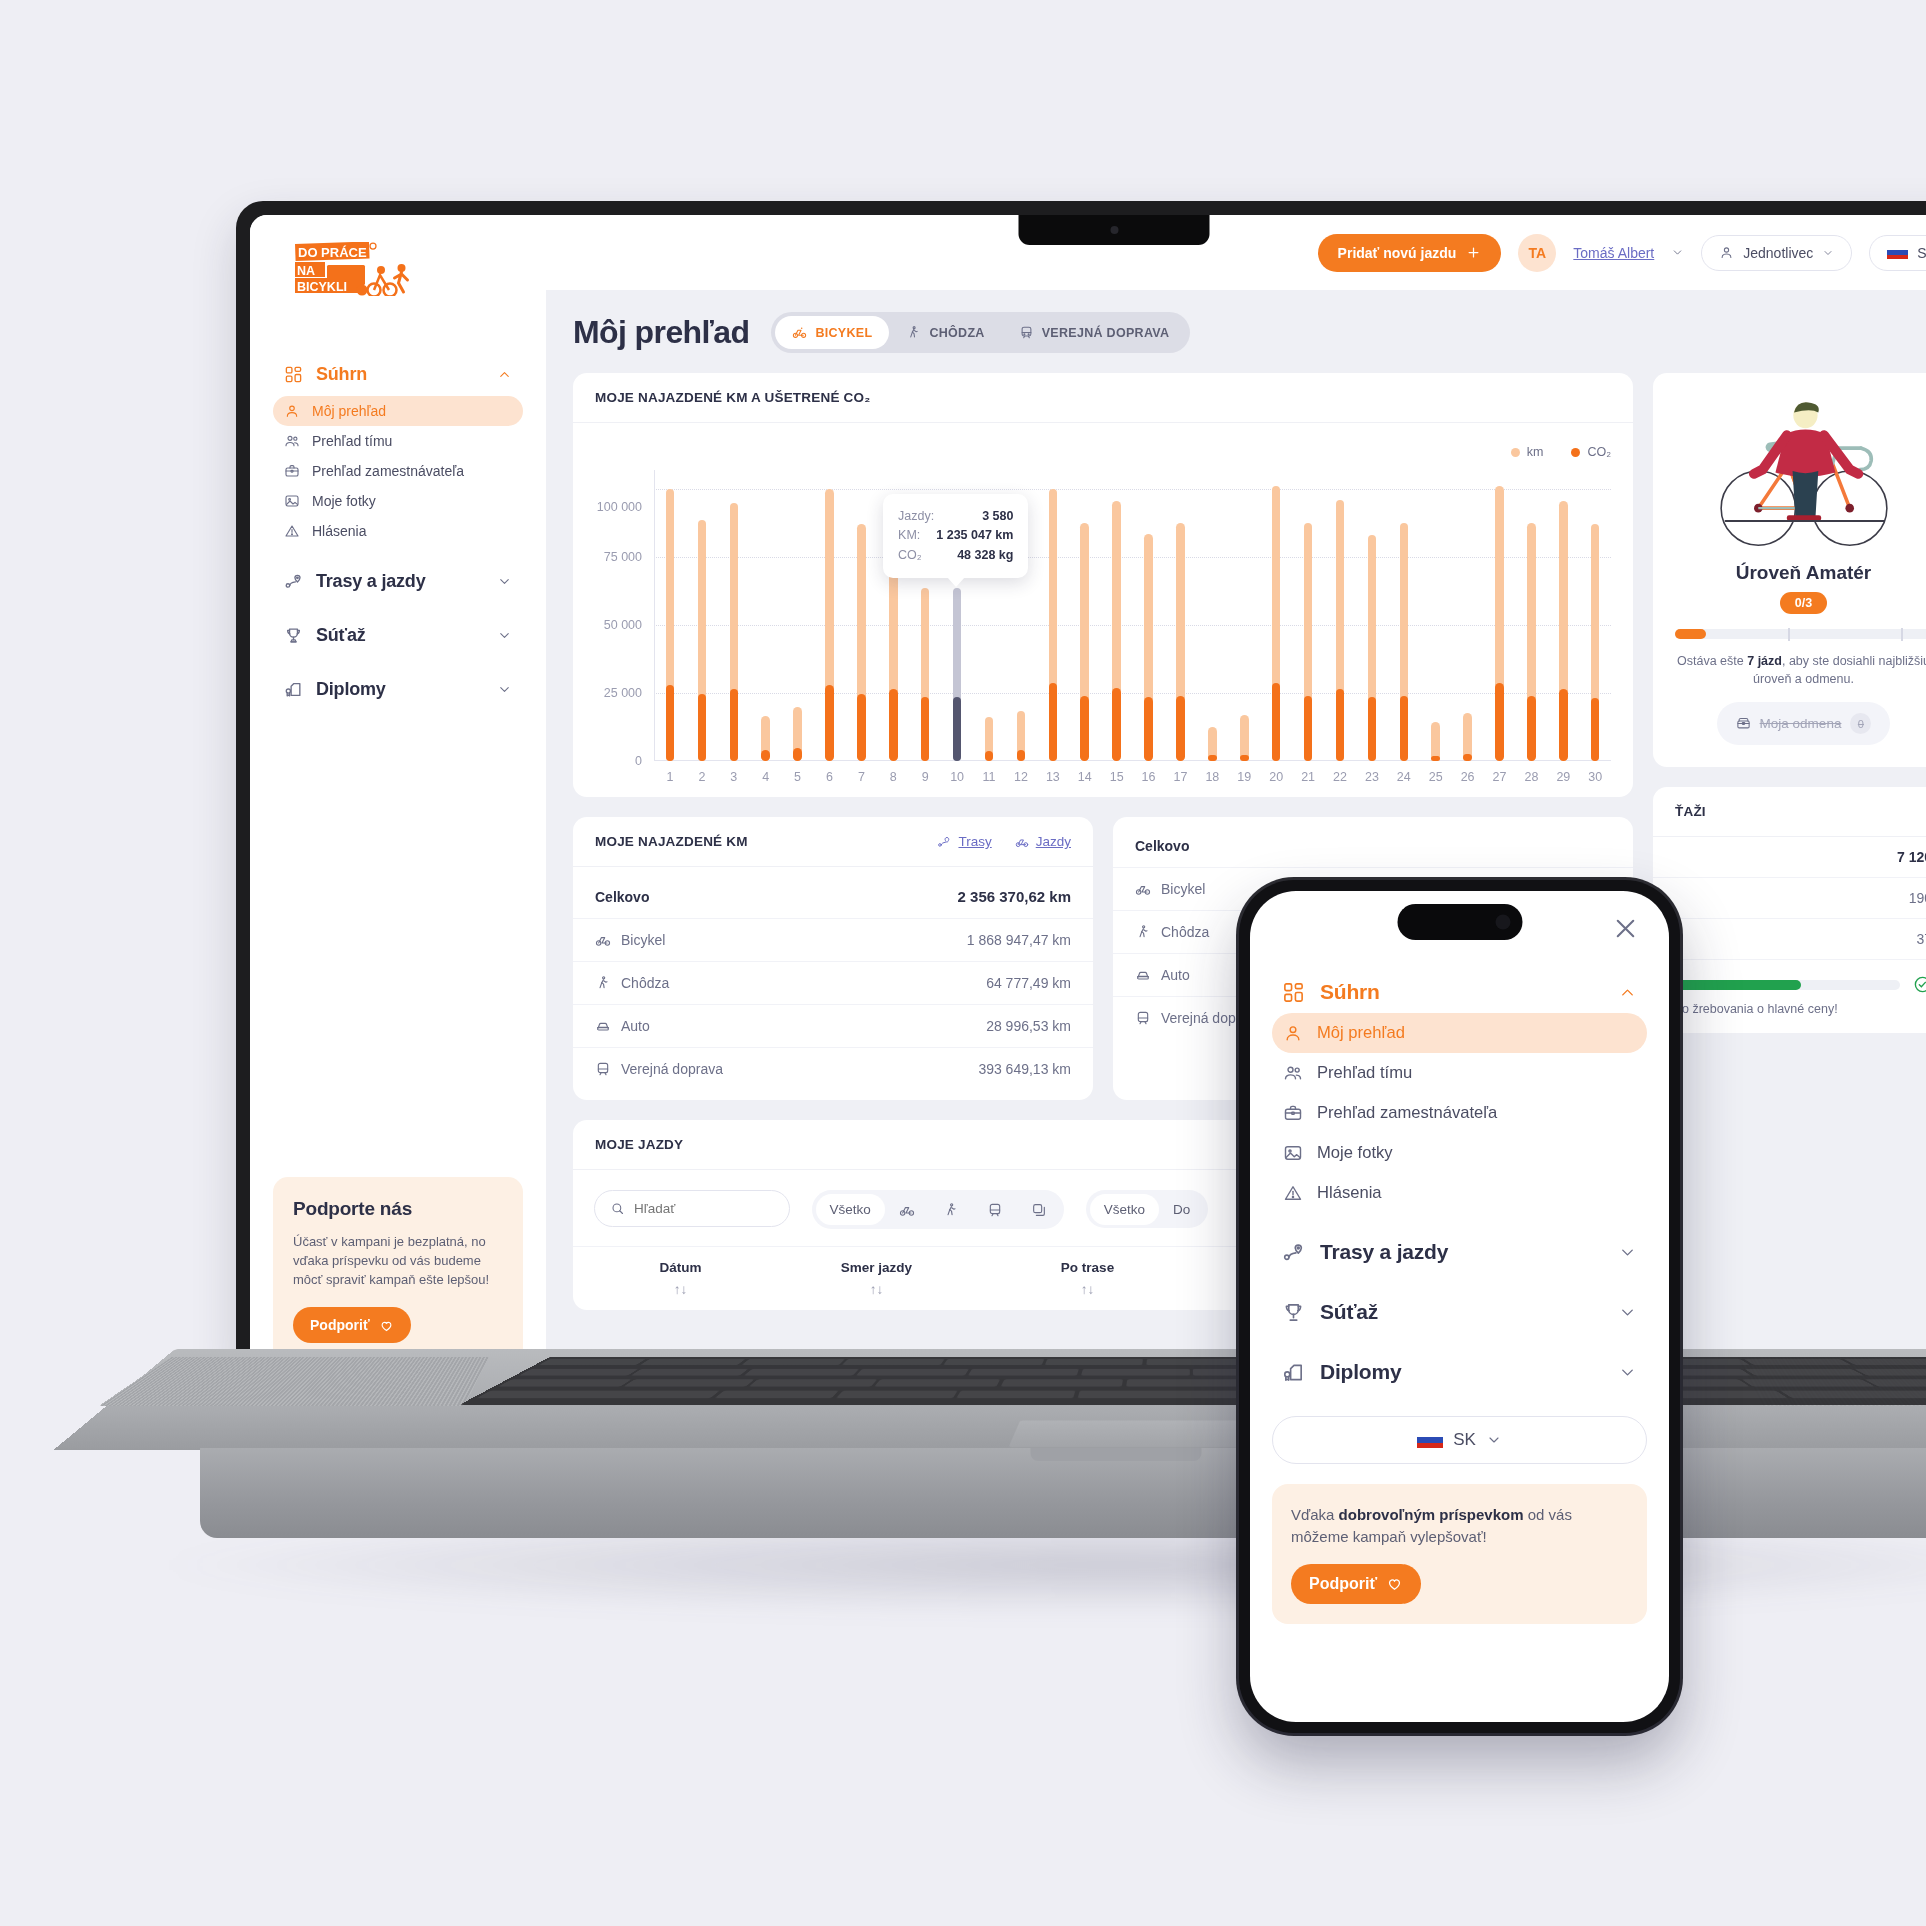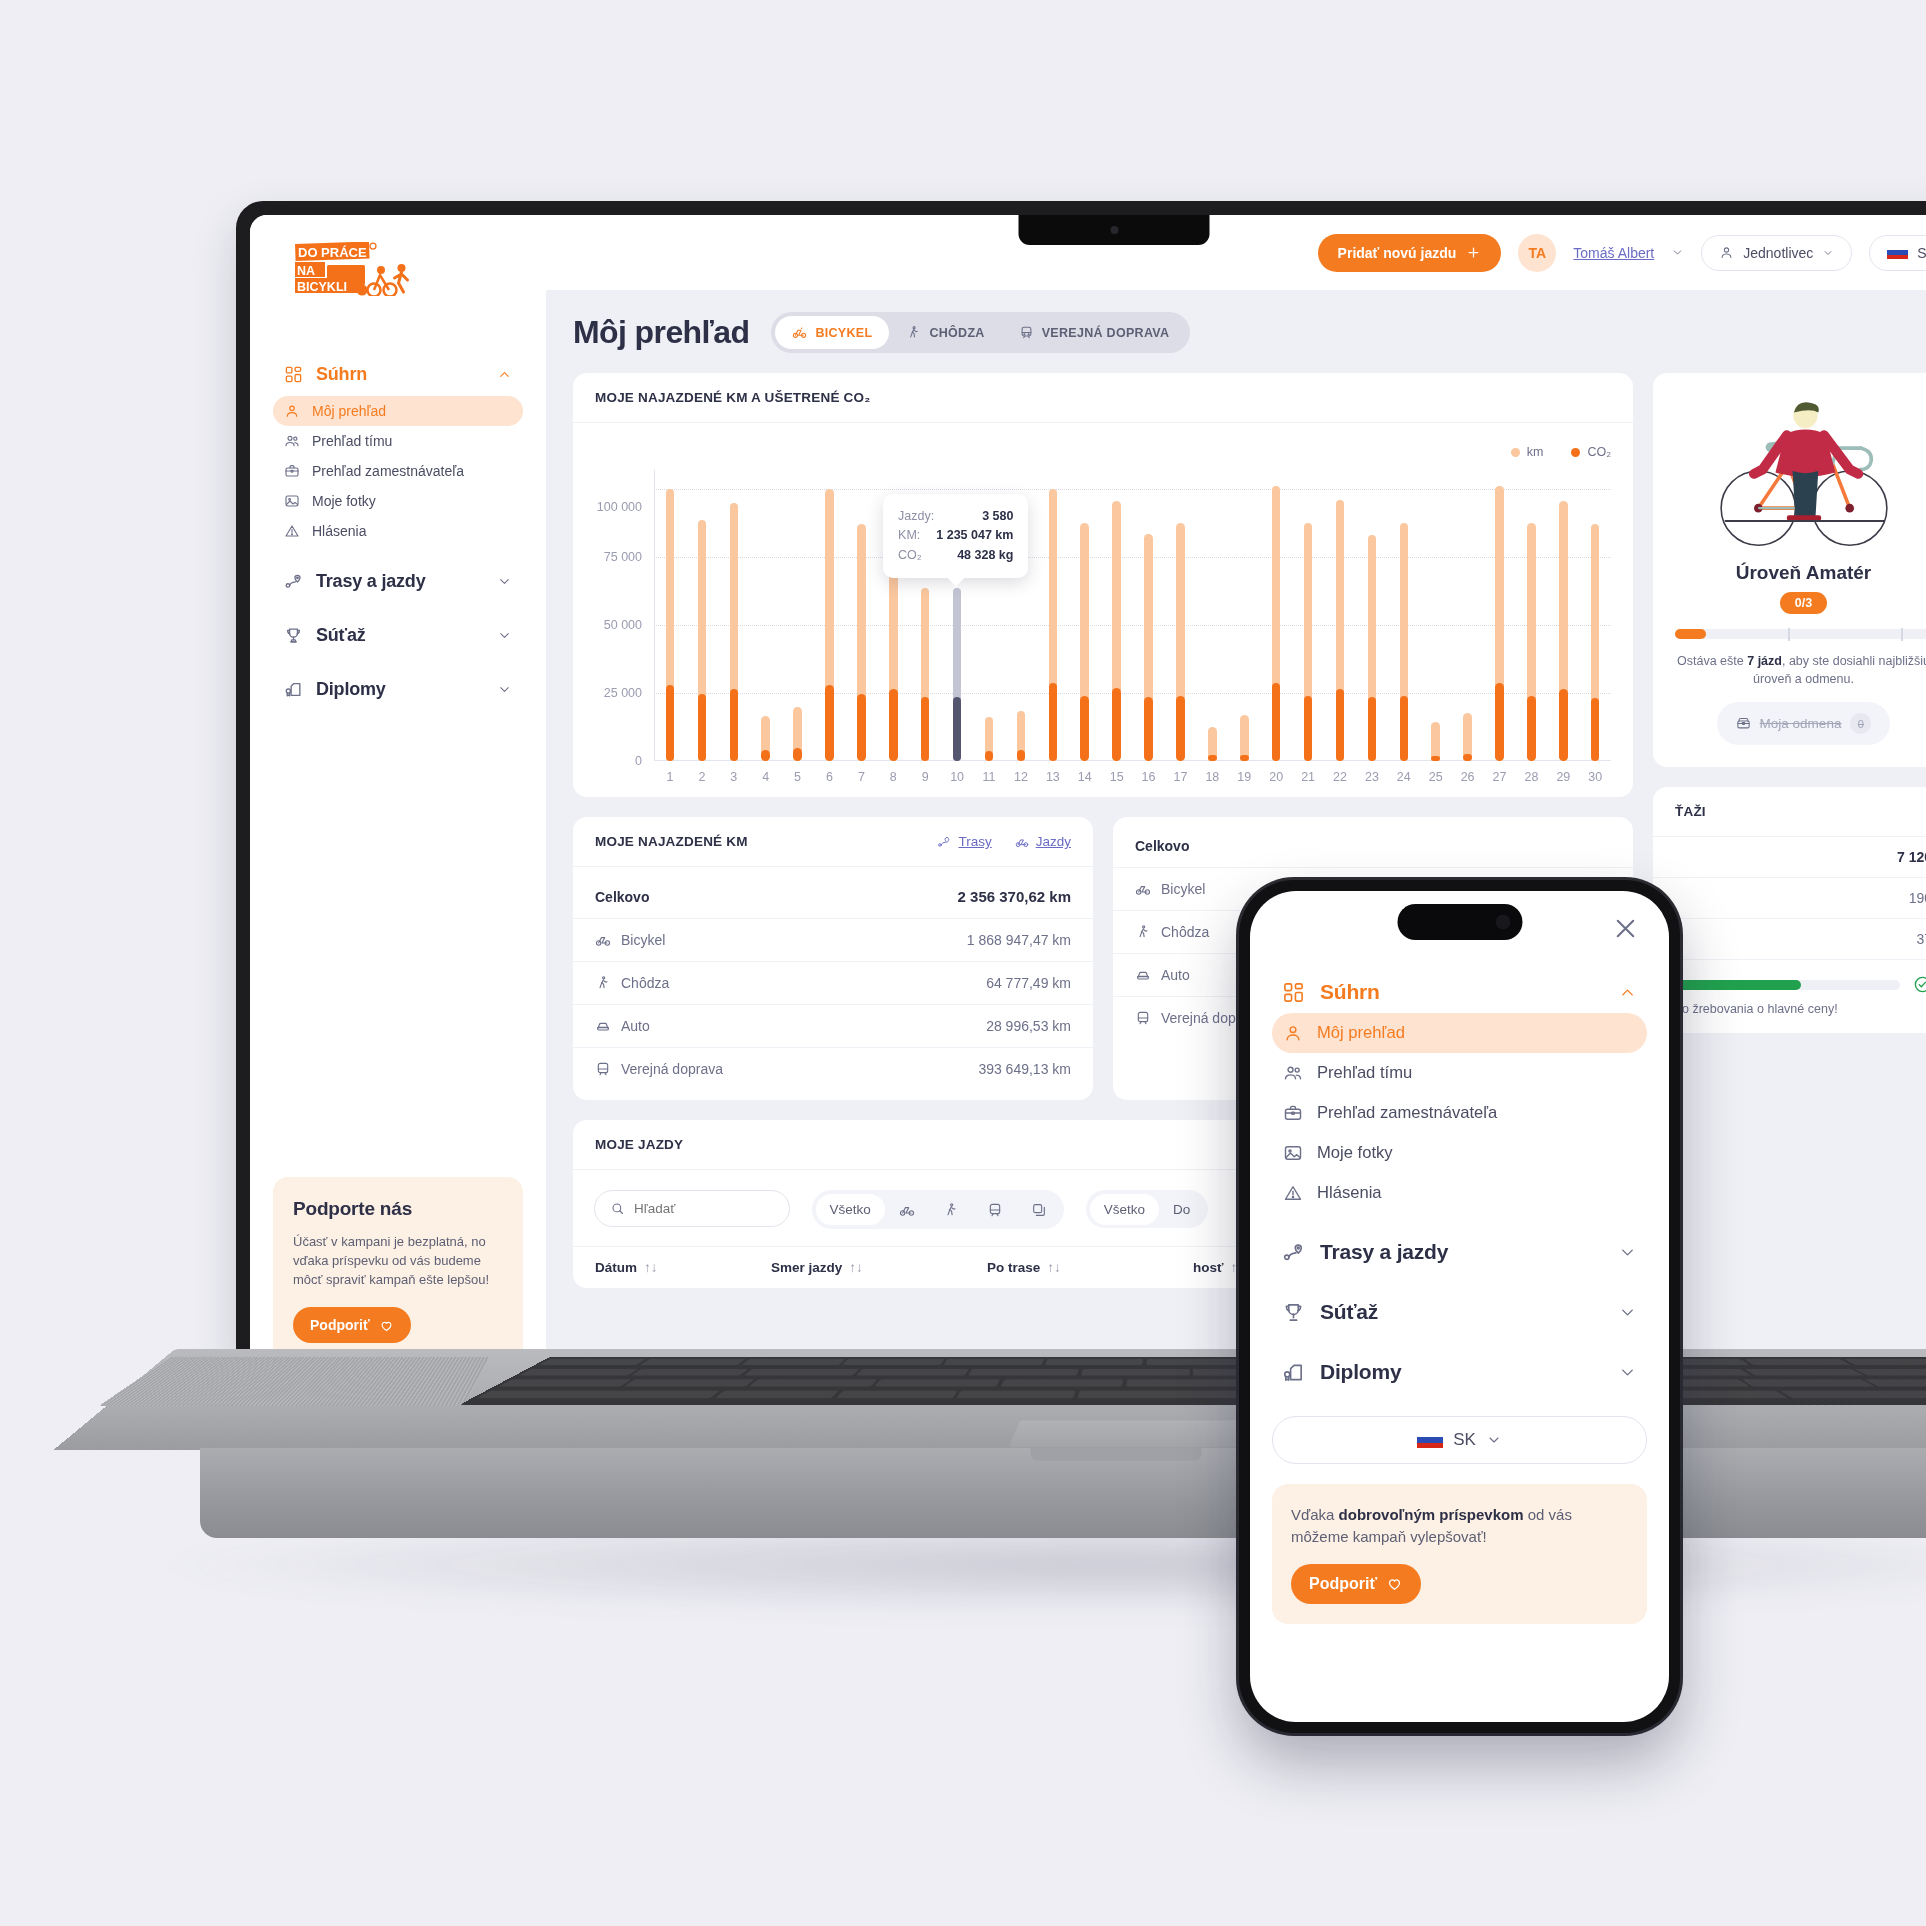--- a/index.html
+++ b/index.html
@@ -297,21 +297,21 @@
   .export{ margin-left:auto; display:flex; align-items:center; gap:12px; }
   .export .lbl{ font-size:13.5px; color:#5d5f74; }
   .export-btn{
     display:inline-flex; align-items:center; gap:8px; background:#f3f4f9;
     border:none; border-radius:20px; padding:9px 17px; font-size:13.5px; color:#4b4d63;
     cursor:pointer; font-family:"Liberation Sans", sans-serif;
   }
   .thead{
     display:flex; gap:5px; padding:13px 22px; border-top:1px solid #f1f2f7;
   }
-  .th{ display:flex; align-items:center; gap:7px; font-size:13.5px; color:#2d3047; font-weight:700; }
+  .th{ display:flex; align-items:center; gap:7px; font-size:13.5px; color:#2d3047; font-weight:700;flex-direction:column; }
   .th .sort{ color:#9a9cb0; font-weight:400; }
 
   svg{ display:block; }
   .ic{ stroke:#6d7089; fill:none; stroke-width:1.7; stroke-linecap:round; stroke-linejoin:round; }
   .ic-o{ stroke:#f47b20; fill:none; stroke-width:1.7; stroke-linecap:round; stroke-linejoin:round; }
   .ic-b{ stroke:#6a6cc4; fill:none; stroke-width:1.7; stroke-linecap:round; stroke-linejoin:round; }
 
   
   .phone{
     position:absolute; left:1239px; top:880px; width:441px; height:853px;

